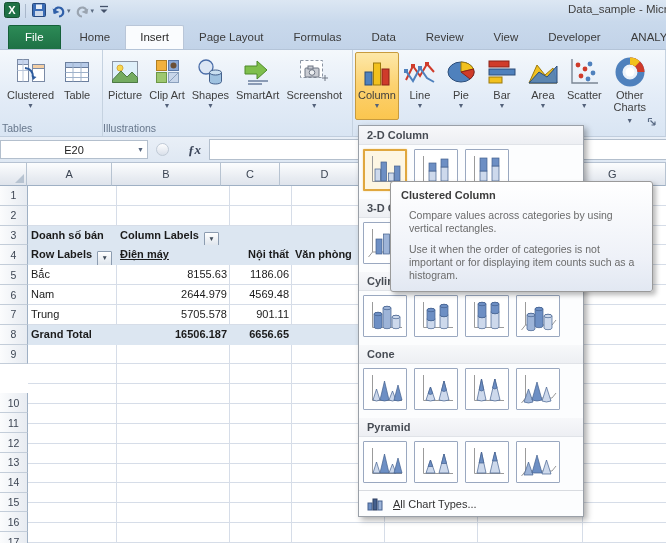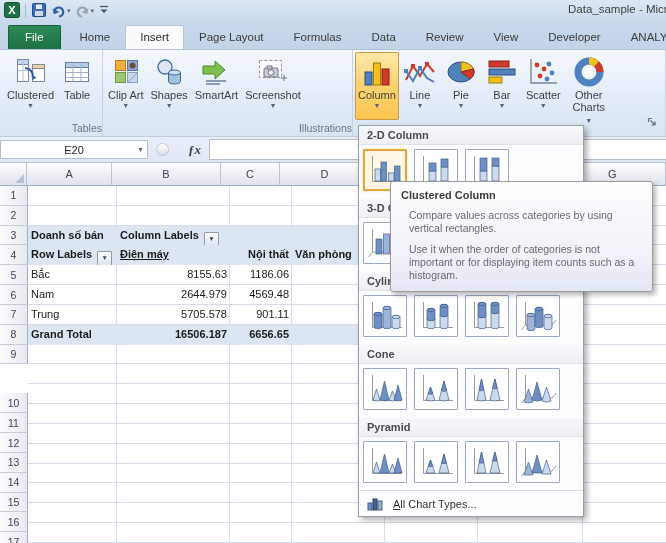--- a/index.html
+++ b/index.html
@@ -28,21 +28,21 @@
   .ribbon{position:absolute;left:0;top:50px;width:666px;height:87px;
     background:linear-gradient(#f4f8fc,#e3ecf7 55%,#d9e5f3);border-bottom:1px solid #c0cddd;box-sizing:border-box;}
   .rgroup{position:absolute;top:0;height:86px;border-right:1px solid #c5d2e0;box-sizing:border-box;}
   .rbtns{display:flex;align-items:flex-start;padding:2px 1px 0 2px;gap:1px;}
   .rbtn{display:flex;flex-direction:column;align-items:center;min-height:64px;
     padding:2px 2px 0;border:1px solid transparent;border-radius:2px;}
   .rbtn.selected{background:linear-gradient(#fde8a9,#fcd271 48%,#fbc64f);border-color:#c79b3f;}
   .ricon{height:34px;display:flex;align-items:center;justify-content:center;}
   .rlabel{font-size:11px;color:#3e3e3e;text-align:center;line-height:12px;white-space:pre-line;}
   .rcaret{font-size:7px;color:#53617a;line-height:8px;margin-top:1px;}
-  .rglabel{position:absolute;bottom:2px;left:0;right:0;text-align:right;font-size:10.5px;color:#67778c;}
+  .rglabel{position:absolute;bottom:2px;left:0;right:0;text-align:left;font-size:10.5px;color:#67778c;}
   .dlauncher{position:absolute;left:646px;top:66px;width:12px;height:12px;}
   
   .fbar{position:absolute;left:0;top:137px;width:666px;height:26px;
     background:linear-gradient(#e9eff7,#dfe8f3);border-bottom:1px solid #b6c2d2;box-sizing:border-box;
     display:flex;align-items:center;}
   .namebox{width:148px;height:19px;background:#fff;border:1px solid #b3bfcd;box-sizing:border-box;
     display:flex;align-items:center;justify-content:center;position:relative;font-size:11px;color:#222;}
   .namebox .nb-caret{position:absolute;right:3px;font-size:7px;color:#55657e;}
   .fx-zone{display:flex;align-items:center;gap:19px;padding:0 8px;justify-content:flex-end;}
   .fx-circle{width:11px;height:11px;border-radius:50%;background:linear-gradient(#fdfdfe,#d9e0ea);
@@ -182,20 +182,30 @@
                 <path d="M4.5 16.5 H27.5 M4.5 21.5 H27.5 M12 6.5 V25.5 M20 6.5 V25.5" stroke="#9fb2ca"></path>
               </svg>
             </span>
             <span class="rlabel">Table</span>
           </div>
         </div>
         <div class="rglabel">Tables</div>
       </div>
       <div class="rgroup" style="left: 103px; width: 250px;">
         <div class="rbtns">
+          <div class="rbtn">
+            <span class="ricon">
+              <svg width="32" height="32">
+                <rect x="3.5" y="5.5" width="25" height="21" fill="#dff0fa" stroke="#8a94a2"></rect>
+                <circle cx="11" cy="12" r="3" fill="#f7d84b" stroke="#d9a93c"></circle>
+                <path d="M3.5 24 L12 15 L18 21 L23 16 L28.5 21.5 V26.5 H3.5 Z" fill="#74ab60" stroke="#4d7a44"></path>
+              </svg>
+            </span>
+            <span class="rlabel">Picture</span>
+          </div>
           <div class="rbtn" style="max-width: 42px;">
             <span class="ricon">
               <svg width="32" height="32">
                 <rect x="5.5" y="4.5" width="10" height="10" fill="#f2b13d" stroke="#b27f22"></rect>
                 <rect x="17.5" y="4.5" width="10" height="10" fill="#8aa7d4" stroke="#5a77a8"></rect>
                 <circle cx="22.5" cy="9.5" r="3" fill="#6b4f36"></circle>
                 <rect x="5.5" y="16.5" width="10" height="10" fill="#9dc76f" stroke="#6d9746"></rect>
                 <rect x="17.5" y="16.5" width="10" height="10" fill="#c8d6ea" stroke="#8aa0bd"></rect>
                 <path d="M17.5 26.5 L27.5 16.5" stroke="#8aa0bd"></path>
               </svg>
@@ -283,20 +293,30 @@
           </div>
           <div class="rbtn">
             <span class="ricon">
               <svg width="34" height="32">
                 <rect x="4" y="5" width="20" height="6" fill="#cf3b2a" stroke="#8a2318"></rect>
                 <rect x="4" y="13" width="26" height="6" fill="#4f81bd" stroke="#2c4d79"></rect>
                 <rect x="4" y="21" width="13" height="6" fill="#f2c11e" stroke="#9c7a0d"></rect>
               </svg>
             </span>
             <span class="rlabel">Bar</span>
+            <span class="rcaret">▼</span>
+          </div>
+          <div class="rbtn">
+            <span class="ricon">
+              <svg width="34" height="32">
+                <path d="M3 27 L11 9 L19 19 L27 12 L31 27 Z" fill="#f2c11e" stroke="#9c7a0d"></path>
+                <path d="M3 27 L13 16 L21 21 L31 10 L31 27 Z" fill="#4f81bd" stroke="#2c4d79" fill-opacity="0.92"></path>
+              </svg>
+            </span>
+            <span class="rlabel">Area</span>
             <span class="rcaret">▼</span>
           </div>
           <div class="rbtn">
             <span class="ricon">
               <svg width="34" height="32">
                 <path d="M5 3 V27 H31" fill="none" stroke="#7b8694" stroke-width="1.4"></path>
                 <g fill="#cf3b2a">
                   <circle cx="11" cy="9" r="2.4"></circle>
                   <circle cx="18" cy="13" r="2.4"></circle>
                   <circle cx="14" cy="20" r="2.4"></circle>

